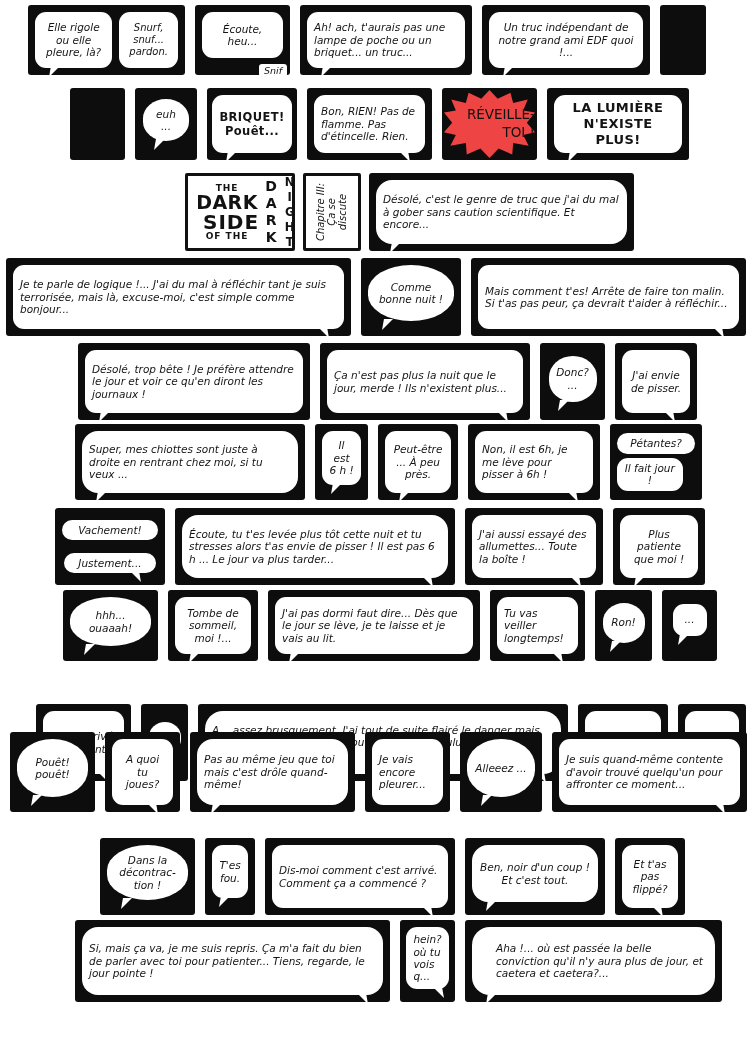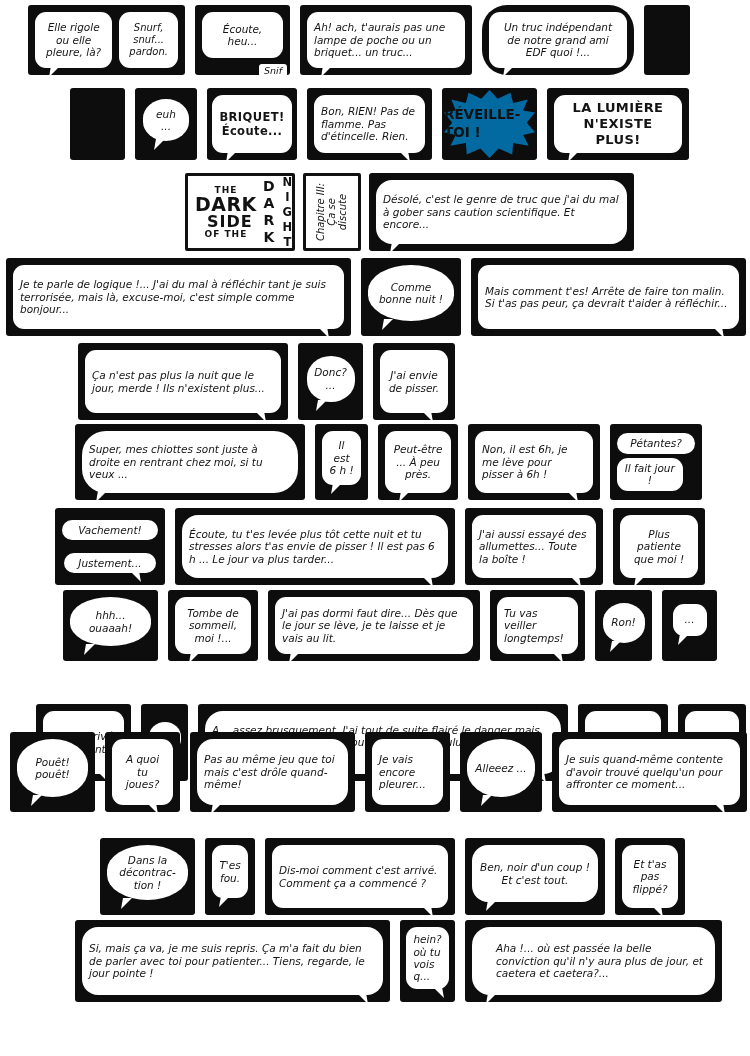--- a/index.html
+++ b/index.html
@@ -22,31 +22,31 @@
   }
   .bubble.la{text-align:left;justify-content:flex-start;}
   .bubble.rd{border-radius:50% / 46%;}
   .bubble.caps{font-style:normal;font-weight:700;font-size:13px;letter-spacing:.4px;line-height:1.25;}
   .bubble.sm{font-size:10px;}
   .bubble.grow{flex:1 1 auto;align-self:stretch;}
   .tl,.tr{position:absolute;width:0;height:0;bottom:-9px;}
   .tl{left:15px;border-top:11px solid #fff;border-right:9px solid transparent;transform:skewX(-10deg);}
   .tr{right:16px;border-top:11px solid #fff;border-left:9px solid transparent;transform:skewX(10deg);}
   .burst{
-    background:#0369a1;color:#111;font-weight:700;font-size:13.5px;line-height:1.3;
-    font-style:normal;display:flex;align-items:center;justify-content:center;text-align:left;
+    background:#ef4444;color:#111;font-weight:400;font-size:13.5px;line-height:1.3;
+    font-style:normal;display:flex;align-items:center;justify-content:center;text-align:right;
     width:100%;height:100%;
     clip-path:polygon(50% 0%,59% 13%,73% 4%,76% 19%,92% 14%,87% 30%,100% 33%,91% 48%,100% 62%,87% 66%,93% 82%,76% 78%,75% 95%,60% 86%,50% 100%,40% 86%,25% 95%,24% 78%,7% 82%,13% 66%,0% 62%,9% 48%,0% 33%,13% 30%,8% 14%,24% 19%,27% 4%,41% 13%);
   }
   .whitebox{background:#fff;border:3px solid #111;box-sizing:border-box;border-radius:2px;position:relative;flex:0 0 auto;}
   .titlebox{display:flex;gap:5px;padding:5px 7px;align-items:center;}
   .t-col{display:flex;flex-direction:column;align-items:center;justify-content:center;line-height:1;}
   .t-s{font-size:9px;font-weight:700;letter-spacing:1px;}
   .t-b{font-size:19px;font-weight:700;letter-spacing:.5px;}
-  .t-m{font-size:16px;font-weight:700;letter-spacing:1px;margin-left:8px;}
+  .t-m{font-size:20px;font-weight:700;letter-spacing:1px;margin-left:8px;}
   .vword{writing-mode:vertical-lr;text-orientation:upright;font-weight:700;line-height:1;letter-spacing:1px;}
   .v1{font-size:14px;}
   .v2{font-size:11.5px;}
   .chap-in{
     position:absolute;left:50%;top:50%;transform:translate(-50%,-50%) rotate(-90deg);
     font-style:italic;font-size:10px;line-height:1.12;white-space:pre-line;text-align:center;width:66px;
   }
   .snif{
     position:absolute;right:3px;bottom:-2px;background:#fff;color:#141414;
     padding:1px 5px;font-style:italic;font-size:9.5px;border-radius:3px;
@@ -70,40 +70,40 @@
         <span>Écoute, heu...</span>
       </div>
     <div class="snif"><span>Snif</span></div>
   </div>
   <div class="panel" style="width:172px;">
     <div class="bubble grow la">
         <span>Ah! ach, t'aurais pas une lampe de poche ou un briquet... un truc...</span>
         <i class="tl"></i>
       </div>
   </div>
-  <div class="panel" style="width:152px;border-radius:25px;">
+  <div class="panel" style="width:168px;">
     <div class="bubble grow">
         <span>Un truc indépendant de notre grand ami EDF quoi !...</span>
         <i class="tl"></i>
       </div>
   </div>
   <div class="panel" style="width:46px;"></div>
 </div>
 
 <div class="row" style="top:88px;height:72px;padding-left:70px;">
   <div class="panel" style="width:55px;"></div>
   <div class="panel" style="width:62px;">
     <div class="bubble rd" style="width:46px;height:42px;margin-bottom:8px;">
         <span>euh ...</span>
         <i class="tl" style="left:12px;"></i>
       </div>
   </div>
   <div class="panel" style="width:90px;">
     <div class="bubble grow caps" style="font-size:11.5px;">
-        <span>BRIQUET! Écoute...</span>
+        <span>BRIQUET! Pouêt...</span>
         <i class="tl"></i>
       </div>
   </div>
   <div class="panel" style="width:125px;">
     <div class="bubble grow la">
         <span>Bon, RIEN! Pas de flamme. Pas d'étincelle. Rien.</span>
         <i class="tr"></i>
       </div>
   </div>
   <div class="panel" style="width:95px;padding:2px;">
@@ -158,20 +158,26 @@
   </div>
   <div class="panel" style="width:275px;">
     <div class="bubble grow la">
         <span>Mais comment t'es! Arrête de faire ton malin. Si t'as pas peur, ça devrait t'aider à réfléchir...</span>
         <i class="tr"></i>
       </div>
   </div>
 </div>
 
 <div class="row" style="top:343px;height:77px;padding-left:78px;">
+  <div class="panel" style="width:232px;">
+    <div class="bubble grow la">
+        <span>Désolé, trop bête ! Je préfère attendre le jour et voir ce qu'en diront les journaux !</span>
+        <i class="tl"></i>
+      </div>
+  </div>
   <div class="panel" style="width:210px;">
     <div class="bubble grow la">
         <span>Ça n'est pas plus la nuit que le jour, merde ! Ils n'existent plus...</span>
         <i class="tr"></i>
       </div>
   </div>
   <div class="panel" style="width:65px;">
     <div class="bubble rd" style="width:48px;height:46px;margin-bottom:6px;">
         <span>Donc? ...</span>
         <i class="tl" style="left:10px;"></i>
@@ -180,21 +186,21 @@
   <div class="panel" style="width:82px;">
     <div class="bubble grow">
         <span>J'ai envie de pisser.</span>
         <i class="tr"></i>
       </div>
   </div>
 </div>
 
 <div class="row" style="top:424px;height:76px;padding-left:75px;">
   <div class="panel" style="width:230px;">
-    <div class="bubble grow la" style="border-radius:24px;">
+    <div class="bubble grow la" style="border-radius:16px;">
         <span>Super, mes chiottes sont juste à droite en rentrant chez moi, si tu veux ...</span>
         <i class="tl"></i>
       </div>
   </div>
   <div class="panel" style="width:53px;">
     <div class="bubble grow" style="margin-bottom:8px;">
         <span>Il est 6 h !</span>
         <i class="tl" style="left:10px;"></i>
       </div>
   </div>

